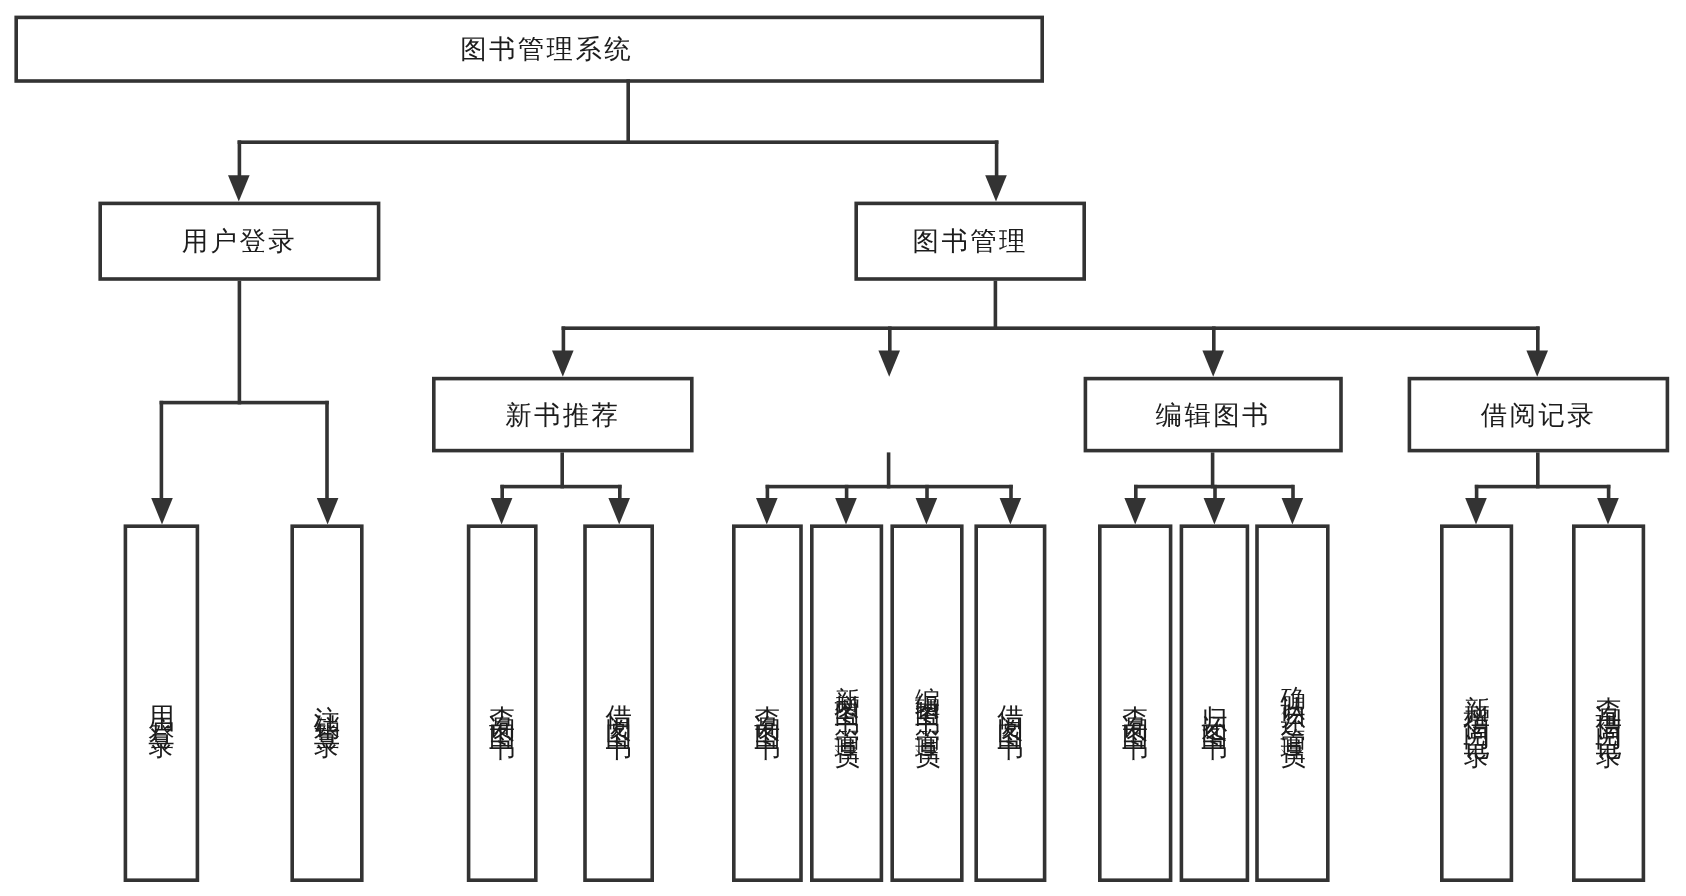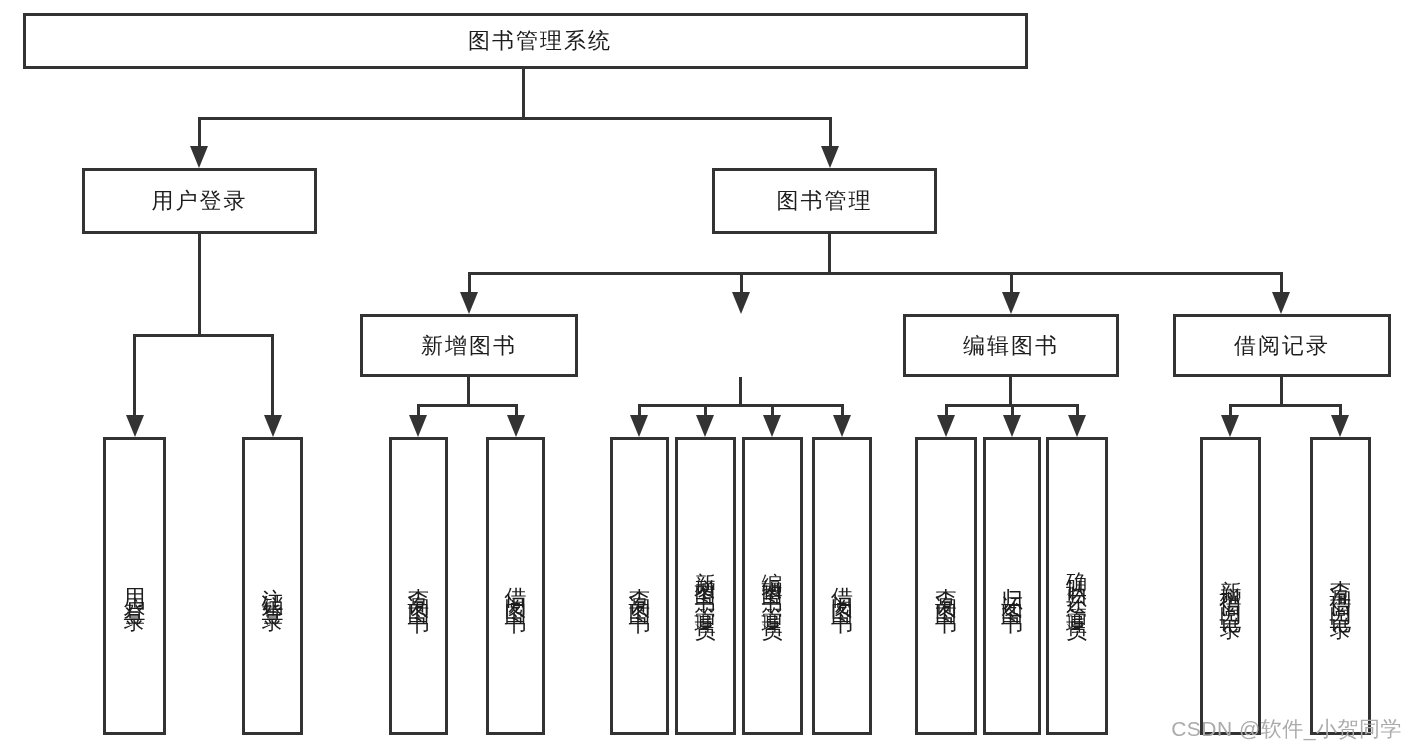--- a/index.html
+++ b/index.html
@@ -68,35 +68,35 @@
     letter-spacing: 0.5px;
     z-index: 5;
     white-space: nowrap;
   }
 </style>
 </head>
 <body>
 
 <div class="stage">
 
-  <div class="node hlabel" style="left:23px; top:13px; width:1005px; height:56px;padding-left:29px;">
+  <div class="node hlabel" style="left:12px; top:13px; width:858px; height:56px;padding-left:29px;">
     <span>图书管理系统</span>
   </div>
 
   <div class="vline" style="left:522px; top:66px; height:54px;"></div>
   <div class="hline" style="left:198px; top:117px; width:634px;"></div>
   <div class="vline" style="left:198px; top:117px; height:32px;"></div>
   <div class="arrow" style="left:190px; top:146px;"></div>
   <div class="vline" style="left:829px; top:117px; height:32px;"></div>
   <div class="arrow" style="left:821px; top:146px;"></div>
 
   <div class="node hlabel" style="left:82px; top:168px; width:235px; height:66px;">
     <span>用户登录</span>
   </div>
-  <div class="node hlabel" style="left:712px; top:168px; width:225px; height:66px;">
+  <div class="node hlabel" style="left:712px; top:168px; width:193px; height:66px;">
     <span>图书管理</span>
   </div>
 
   <div class="vline" style="left:198px; top:234px; height:103px;"></div>
   <div class="hline" style="left:133px; top:334px; width:141px;"></div>
   <div class="vline" style="left:133px; top:334px; height:85px;"></div>
   <div class="arrow" style="left:126px; top:415px;"></div>
   <div class="vline" style="left:271px; top:334px; height:85px;"></div>
   <div class="arrow" style="left:264px; top:415px;"></div>
 
@@ -105,21 +105,21 @@
   <div class="vline" style="left:468px; top:272px; height:23px;"></div>
   <div class="arrow" style="left:460px; top:292px;"></div>
   <div class="vline" style="left:740px; top:272px; height:23px;"></div>
   <div class="arrow" style="left:732px; top:292px;"></div>
   <div class="vline" style="left:1010px; top:272px; height:23px;"></div>
   <div class="arrow" style="left:1002px; top:292px;"></div>
   <div class="vline" style="left:1280px; top:272px; height:23px;"></div>
   <div class="arrow" style="left:1272px; top:292px;"></div>
 
   <div class="node hlabel" style="left:360px; top:314px; width:218px; height:63px;">
-    <span>新增图书</span>
+    <span>新书推荐</span>
   </div>
   <div class="node hlabel" style="left:903px; top:314px; width:216px; height:63px;">
     <span>编辑图书</span>
   </div>
   <div class="node hlabel" style="left:1173px; top:314px; width:218px; height:63px;">
     <span>借阅记录</span>
   </div>
 
   <div class="vline" style="left:467px; top:377px; height:30px;"></div>
   <div class="hline" style="left:417px; top:404px; width:101px;"></div>
@@ -192,15 +192,14 @@
     <span>确认归还（管理员）</span>
   </div>
 
   <div class="node leaf" style="left:1200px; top:437px; width:61px; height:298px;">
     <span>新增借阅记录</span>
   </div>
   <div class="node leaf" style="left:1310px; top:437px; width:61px; height:298px;">
     <span>查询借阅记录</span>
   </div>
 
-  <div class="watermark">CSDN @软件_小贺同学</div>
 
 </div>
 
 </body></html>

